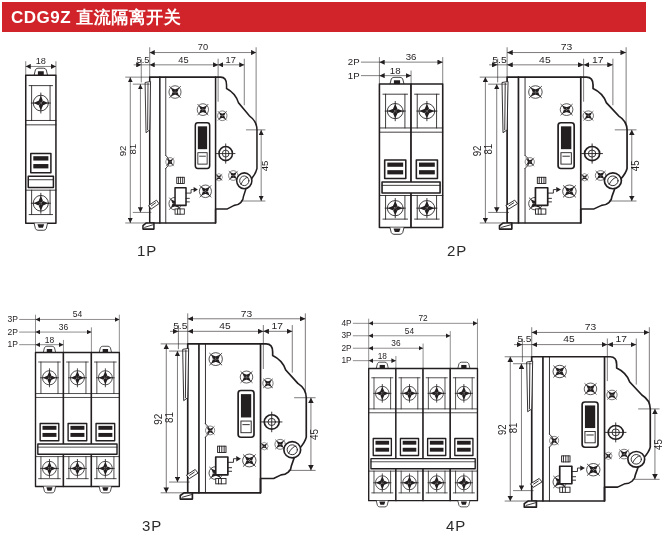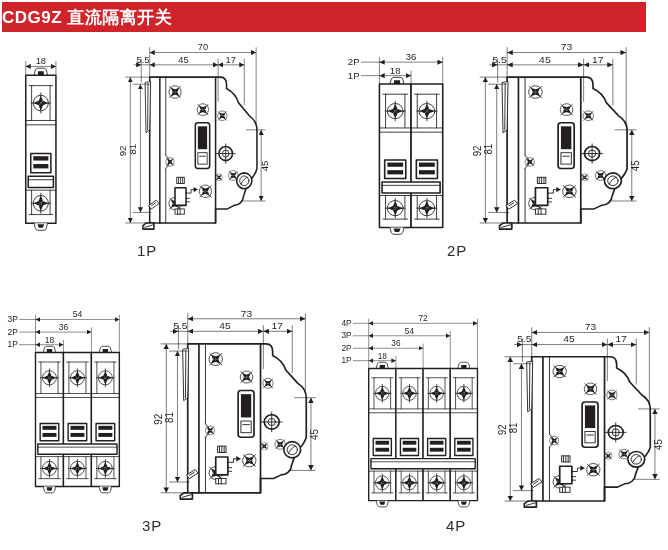--- a/index.html
+++ b/index.html
@@ -1,20 +1,20 @@
 <!DOCTYPE html>
 <html><head>
 <meta charset="utf-8">
 <style>
   html,body{margin:0;padding:0;background:#ffffff;}
   body{width:668px;height:550px;position:relative;overflow:hidden;
        font-family:"Liberation Sans",sans-serif;}
   .header{position:absolute;left:2px;top:2px;width:644px;height:30px;
           background:#d0232a;color:#fff;display:flex;align-items:center;}
-  .header .title{font-size:17px;font-weight:bold;letter-spacing:0.5px;}
+  .header .title{font-size:17px;font-weight:bold;padding-left:9px;letter-spacing:0.5px;}
   svg.dw{position:absolute;overflow:visible;}
   .cap{position:absolute;font-size:15px;color:#2b2b2b;letter-spacing:1px;}
   .s{fill:none;stroke:#231f20;stroke-width:1.8;stroke-linejoin:round;stroke-linecap:round;}
   .t{fill:none;stroke:#231f20;stroke-width:1;stroke-linecap:round;}
   .d{fill:none;stroke:#231f20;stroke-width:0.65;}
   .dim{font-family:"Liberation Sans",sans-serif;font-size:11px;fill:#231f20;stroke:none;}
   .blk{fill:#231f20;stroke:none;}
   .w{fill:#ffffff;}
 </style>
 </head>

